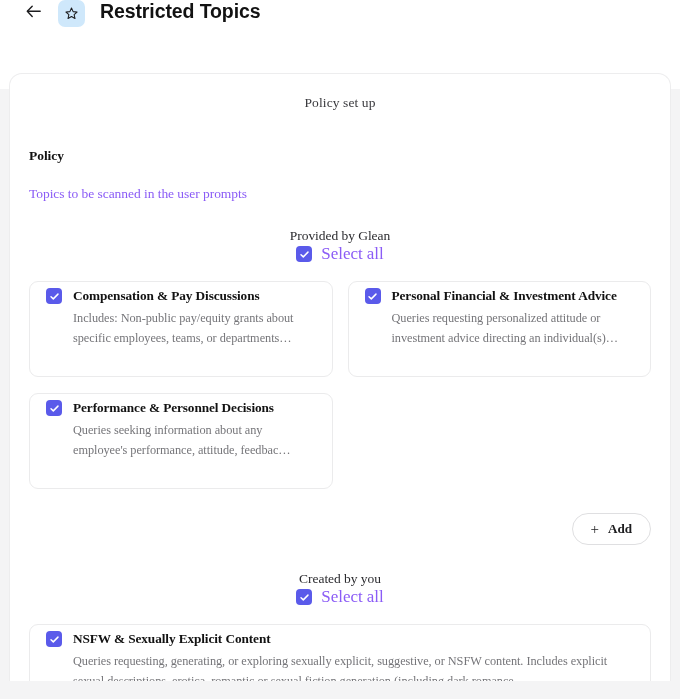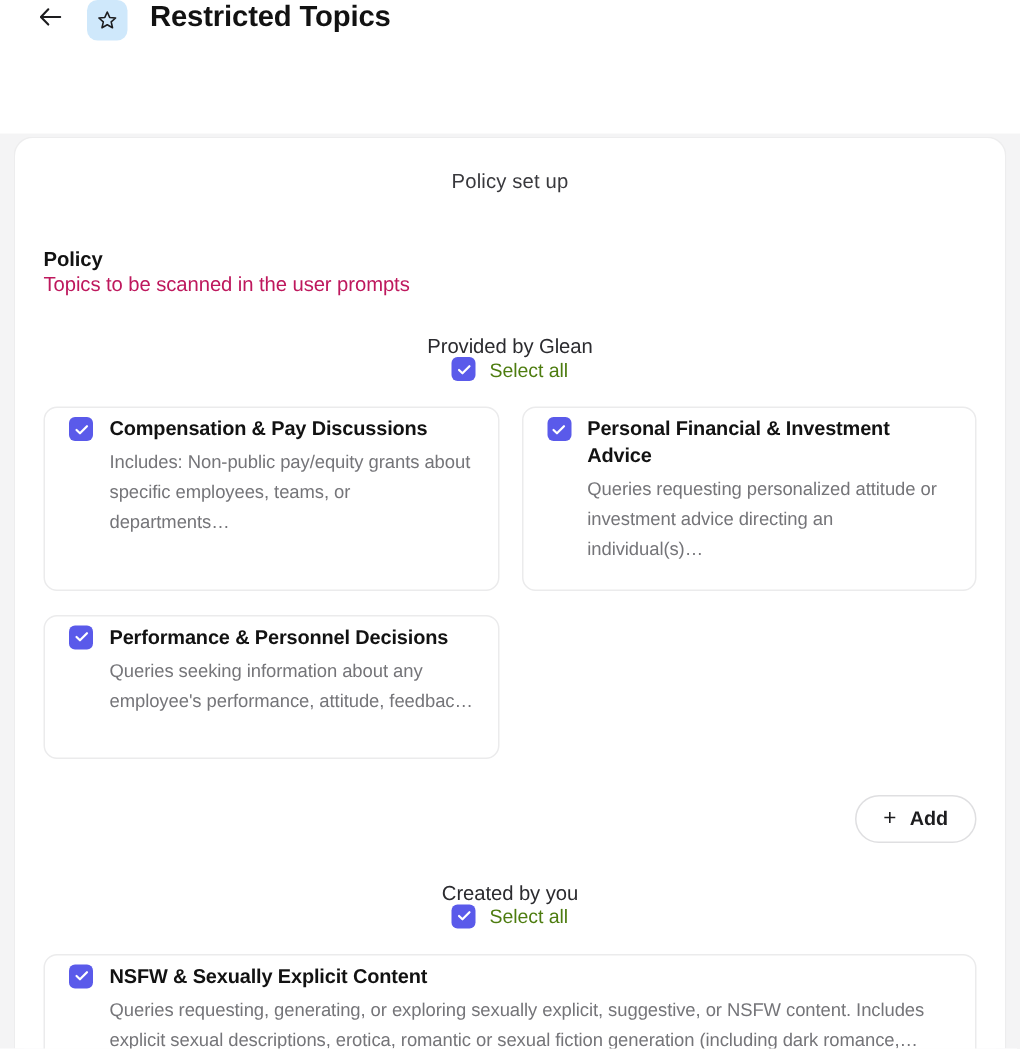--- a/index.html
+++ b/index.html
@@ -59,29 +59,30 @@
     letter-spacing: -0.1px;
     margin-left: 15px;
     color: #121212;
     white-space: nowrap;
   }
 
   
   .panel {
     position: absolute;
     left: 9px;
-    top: 91px;
+    top: 73px;
     width: 662px;
     height: 608px;
     background: #ffffff;
     border-top-left-radius: 13px;
     border-top-right-radius: 13px;
     border: 1px solid #ededee;
     border-bottom: none;
     overflow: hidden;
+    font-family: Liberation Serif, serif;
   }
 
   .panel-inner {
     padding: 0 19px;
   }
 
   .policy-title {
     text-align: center;
     font-size: 13.5px;
     color: #39393d;
@@ -92,22 +93,22 @@
   .section-heading {
     font-size: 13.5px;
     font-weight: 700;
     color: #121212;
     margin-top: 37px;
     letter-spacing: -0.05px;
   }
 
   .section-sub {
     font-size: 13.5px;
-    color: #be185d;
-    margin-top: 2px;
+    color: #8b5cf6;
+    margin-top: 22px;
     letter-spacing: -0.05px;
   }
 
   .group-row {
     display: flex;
     align-items: center;
     justify-content: space-between;
     margin-top: 26px;
     flex-direction: column;
   }
@@ -119,22 +120,22 @@
   }
 
   .select-all {
     display: flex;
     align-items: center;
     gap: 9px;
     cursor: pointer;
   }
 
   .select-all-label {
-    font-size: 13px;
-    color: #4d7c0f;
+    font-size: 17px;
+    color: #8b5cf6;
     letter-spacing: -0.05px;
   }
 
   
   .cbox {
     width: 16px;
     height: 16px;
     border-radius: 4px;
     background: #5a5aea;
     display: flex;

